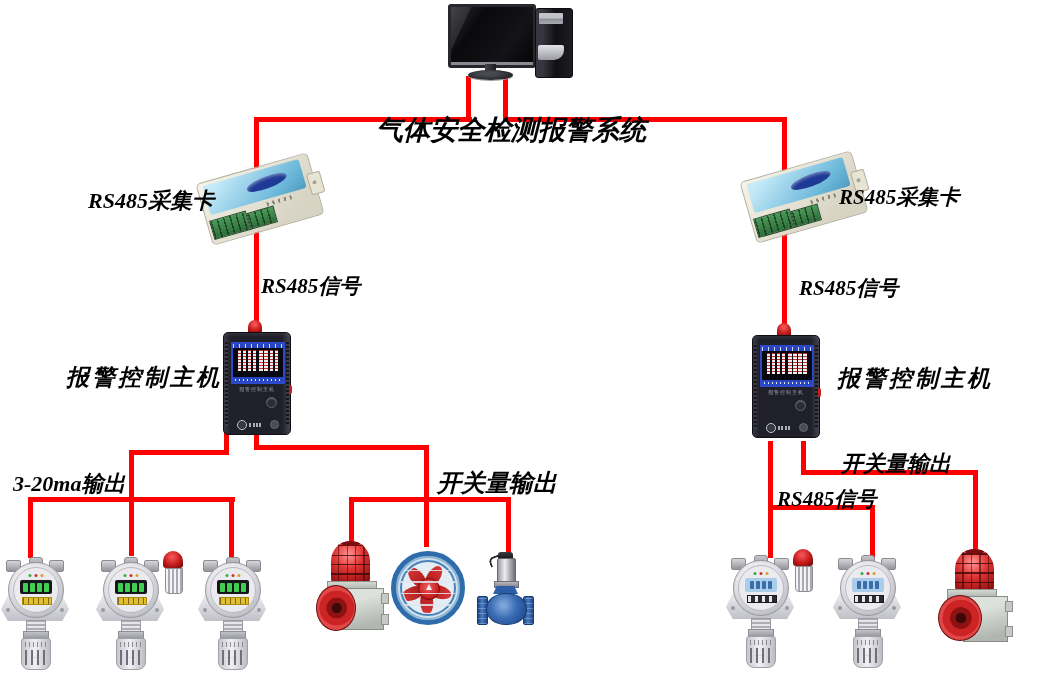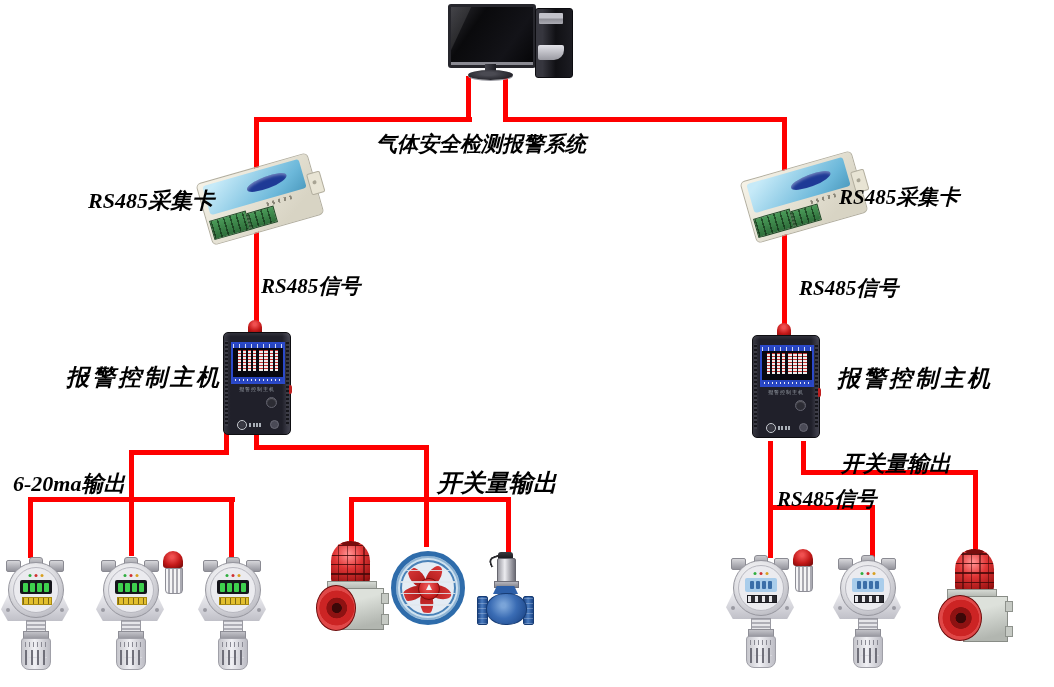--- a/index.html
+++ b/index.html
@@ -222,25 +222,25 @@
   <div class="wire" style="left:349px;top:497px;width:162px;height:5px"></div>
   <div class="wire" style="left:349px;top:497px;width:5px;height:49px"></div>
   <div class="wire" style="left:506px;top:497px;width:5px;height:61px"></div>
   <div class="wire" style="left:768px;top:441px;width:5px;height:117px"></div>
   <div class="wire" style="left:768px;top:505px;width:107px;height:5px"></div>
   <div class="wire" style="left:870px;top:505px;width:5px;height:53px"></div>
   <div class="wire" style="left:801px;top:441px;width:5px;height:34px"></div>
   <div class="wire" style="left:801px;top:470px;width:177px;height:5px"></div>
   <div class="wire" style="left:973px;top:470px;width:5px;height:84px"></div>
 
-  <div class="lbl" style="left:376px;top:130px;font-size:21px">气体安全检测报警系统</div>
+  <div class="lbl" style="left:376px;top:112px;font-size:27px">气体安全检测报警系统</div>
   <div class="lbl" style="left:88px;top:186px;font-size:22px">RS485采集卡</div>
   <div class="lbl" style="left:261px;top:272px;font-size:21px">RS485信号</div>
   <div class="lbl" style="left:66px;top:362px;font-size:23px;letter-spacing:3px">报警控制主机</div>
-  <div class="lbl" style="left:13px;top:469px;font-size:22px">6-20ma输出</div>
+  <div class="lbl" style="left:13px;top:469px;font-size:22px">3-20ma输出</div>
   <div class="lbl" style="left:437px;top:467px;font-size:24px">开关量输出</div>
   <div class="lbl" style="left:839px;top:183px;font-size:21px">RS485采集卡</div>
   <div class="lbl" style="left:799px;top:274px;font-size:21px">RS485信号</div>
   <div class="lbl" style="left:837px;top:363px;font-size:23px;letter-spacing:3px">报警控制主机</div>
   <div class="lbl" style="left:841px;top:449px;font-size:22px">开关量输出</div>
   <div class="lbl" style="left:777px;top:485px;font-size:21px">RS485信号</div>
 
   <div class="computer" style="left:445px;top:2px">
     <div class="pc-monitor"></div>
     <div class="pc-neck"></div>

